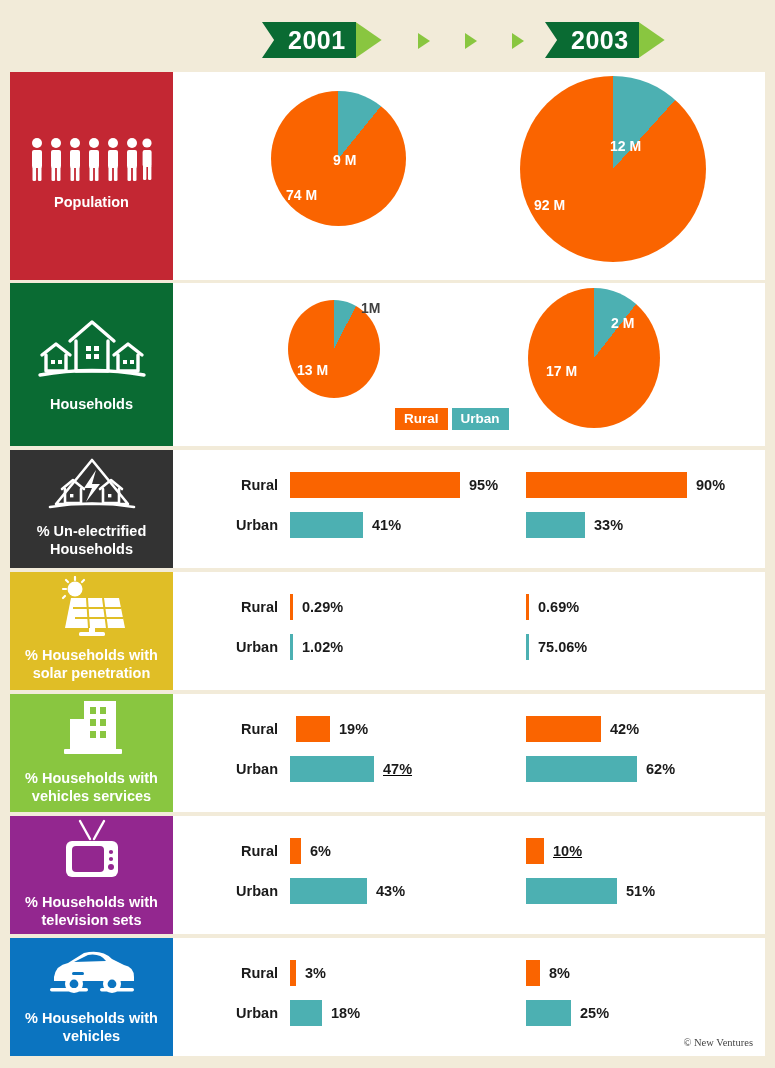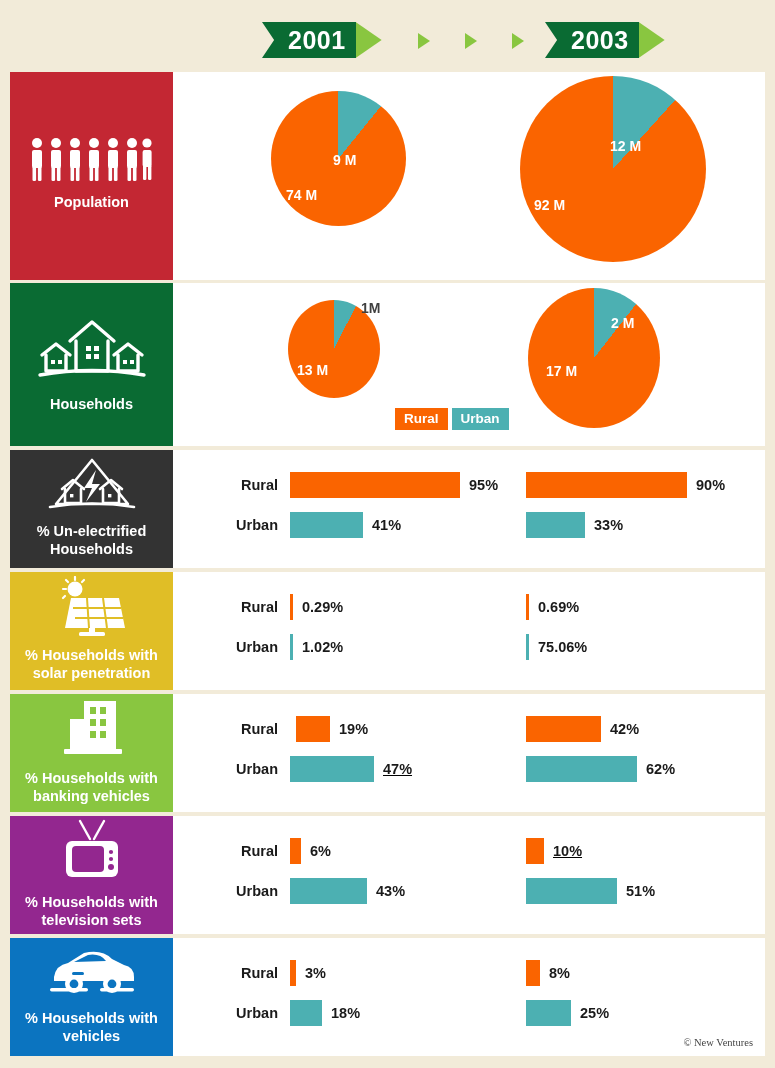--- a/index.html
+++ b/index.html
@@ -336,21 +336,21 @@
               <rect x="50" y="22" width="6" height="7"></rect>
             <rect x="40" y="34" width="6" height="7"></rect>
               <rect x="50" y="34" width="6" height="7"></rect>
           </g>
           <text x="22" y="44" font-family="Liberation Sans, sans-serif" font-size="17" font-weight="bold" fill="#ffffff">$</text>
 
         </svg>
       </div>
       <div class="plabel">
         <div>% Households with</div>
-        <div>banking vehicles</div>
+        <div>vehicles services</div>
       </div>
     </div>
     <div class="content">
       <div class="barset">
         <span class="bar-cat" style="left:35px;top:27px;">Rural</span>
         <span class="bar-cat" style="left:35px;top:67px;">Urban</span>
 
         <div class="bar-row" style="left:117px;top:22px;padding-left:6px;">
           <div class="bar rural" style="width:34px;"></div>
           <span class="bar-val">19%</span>

